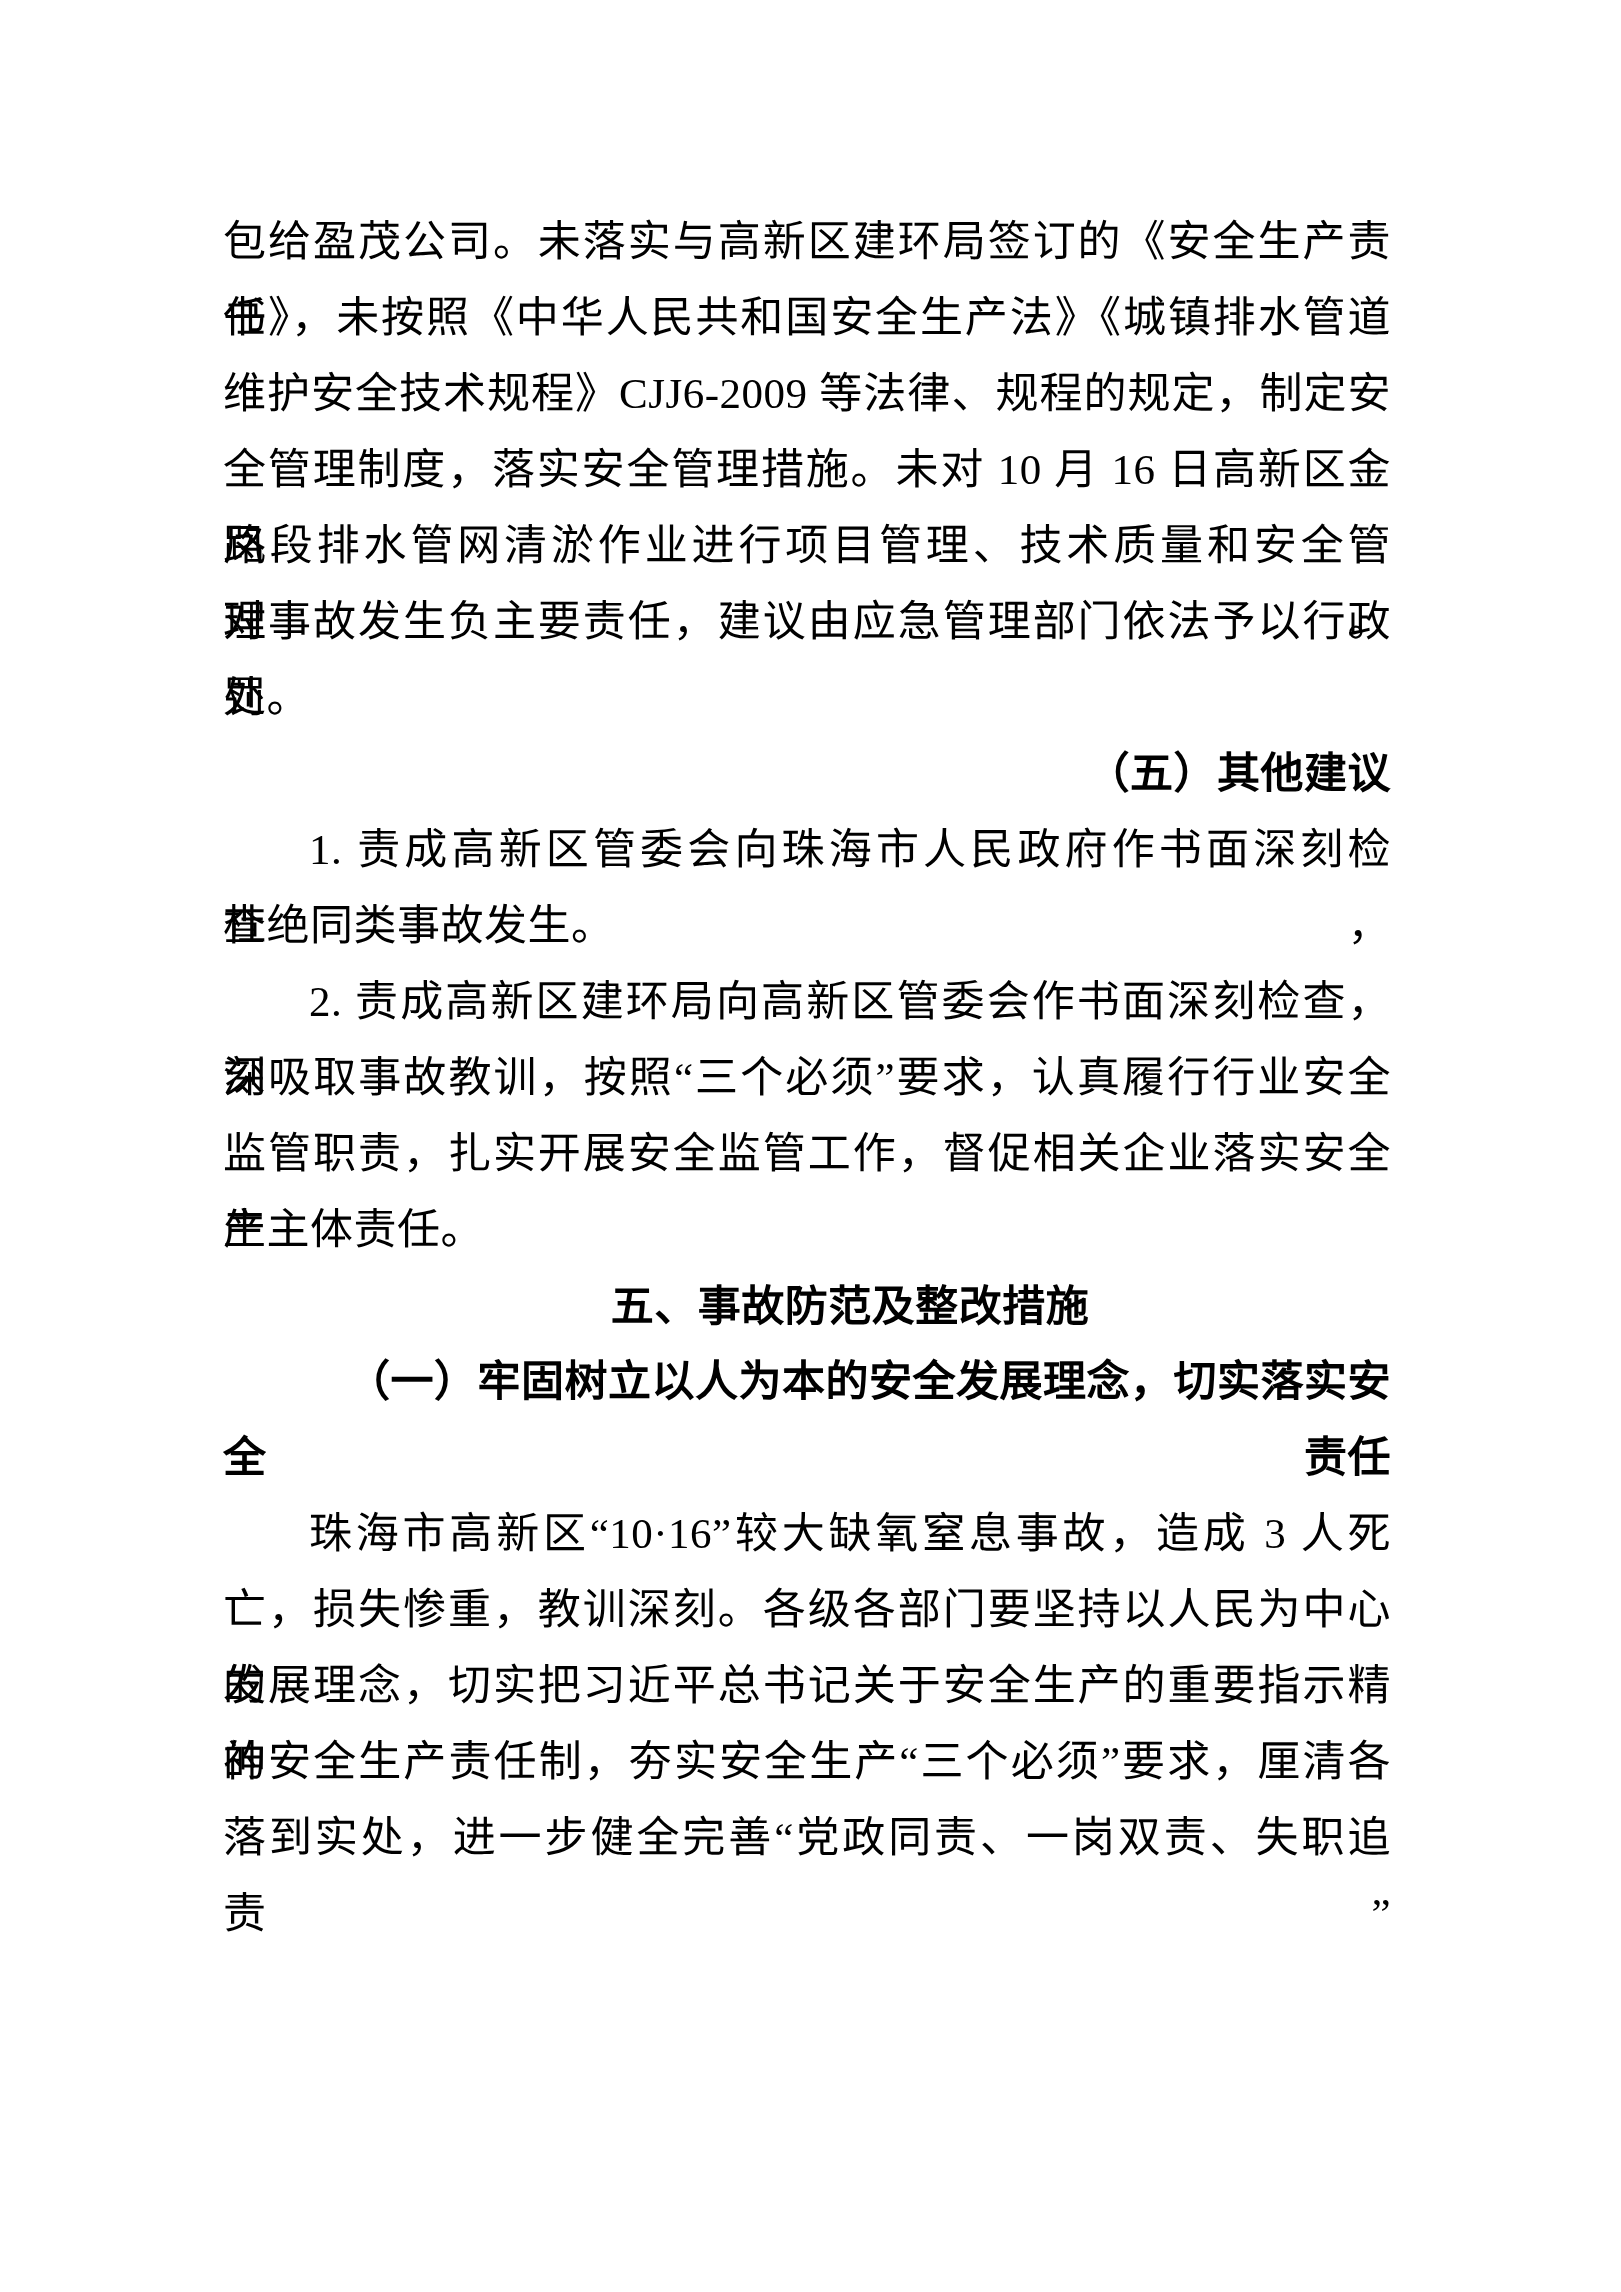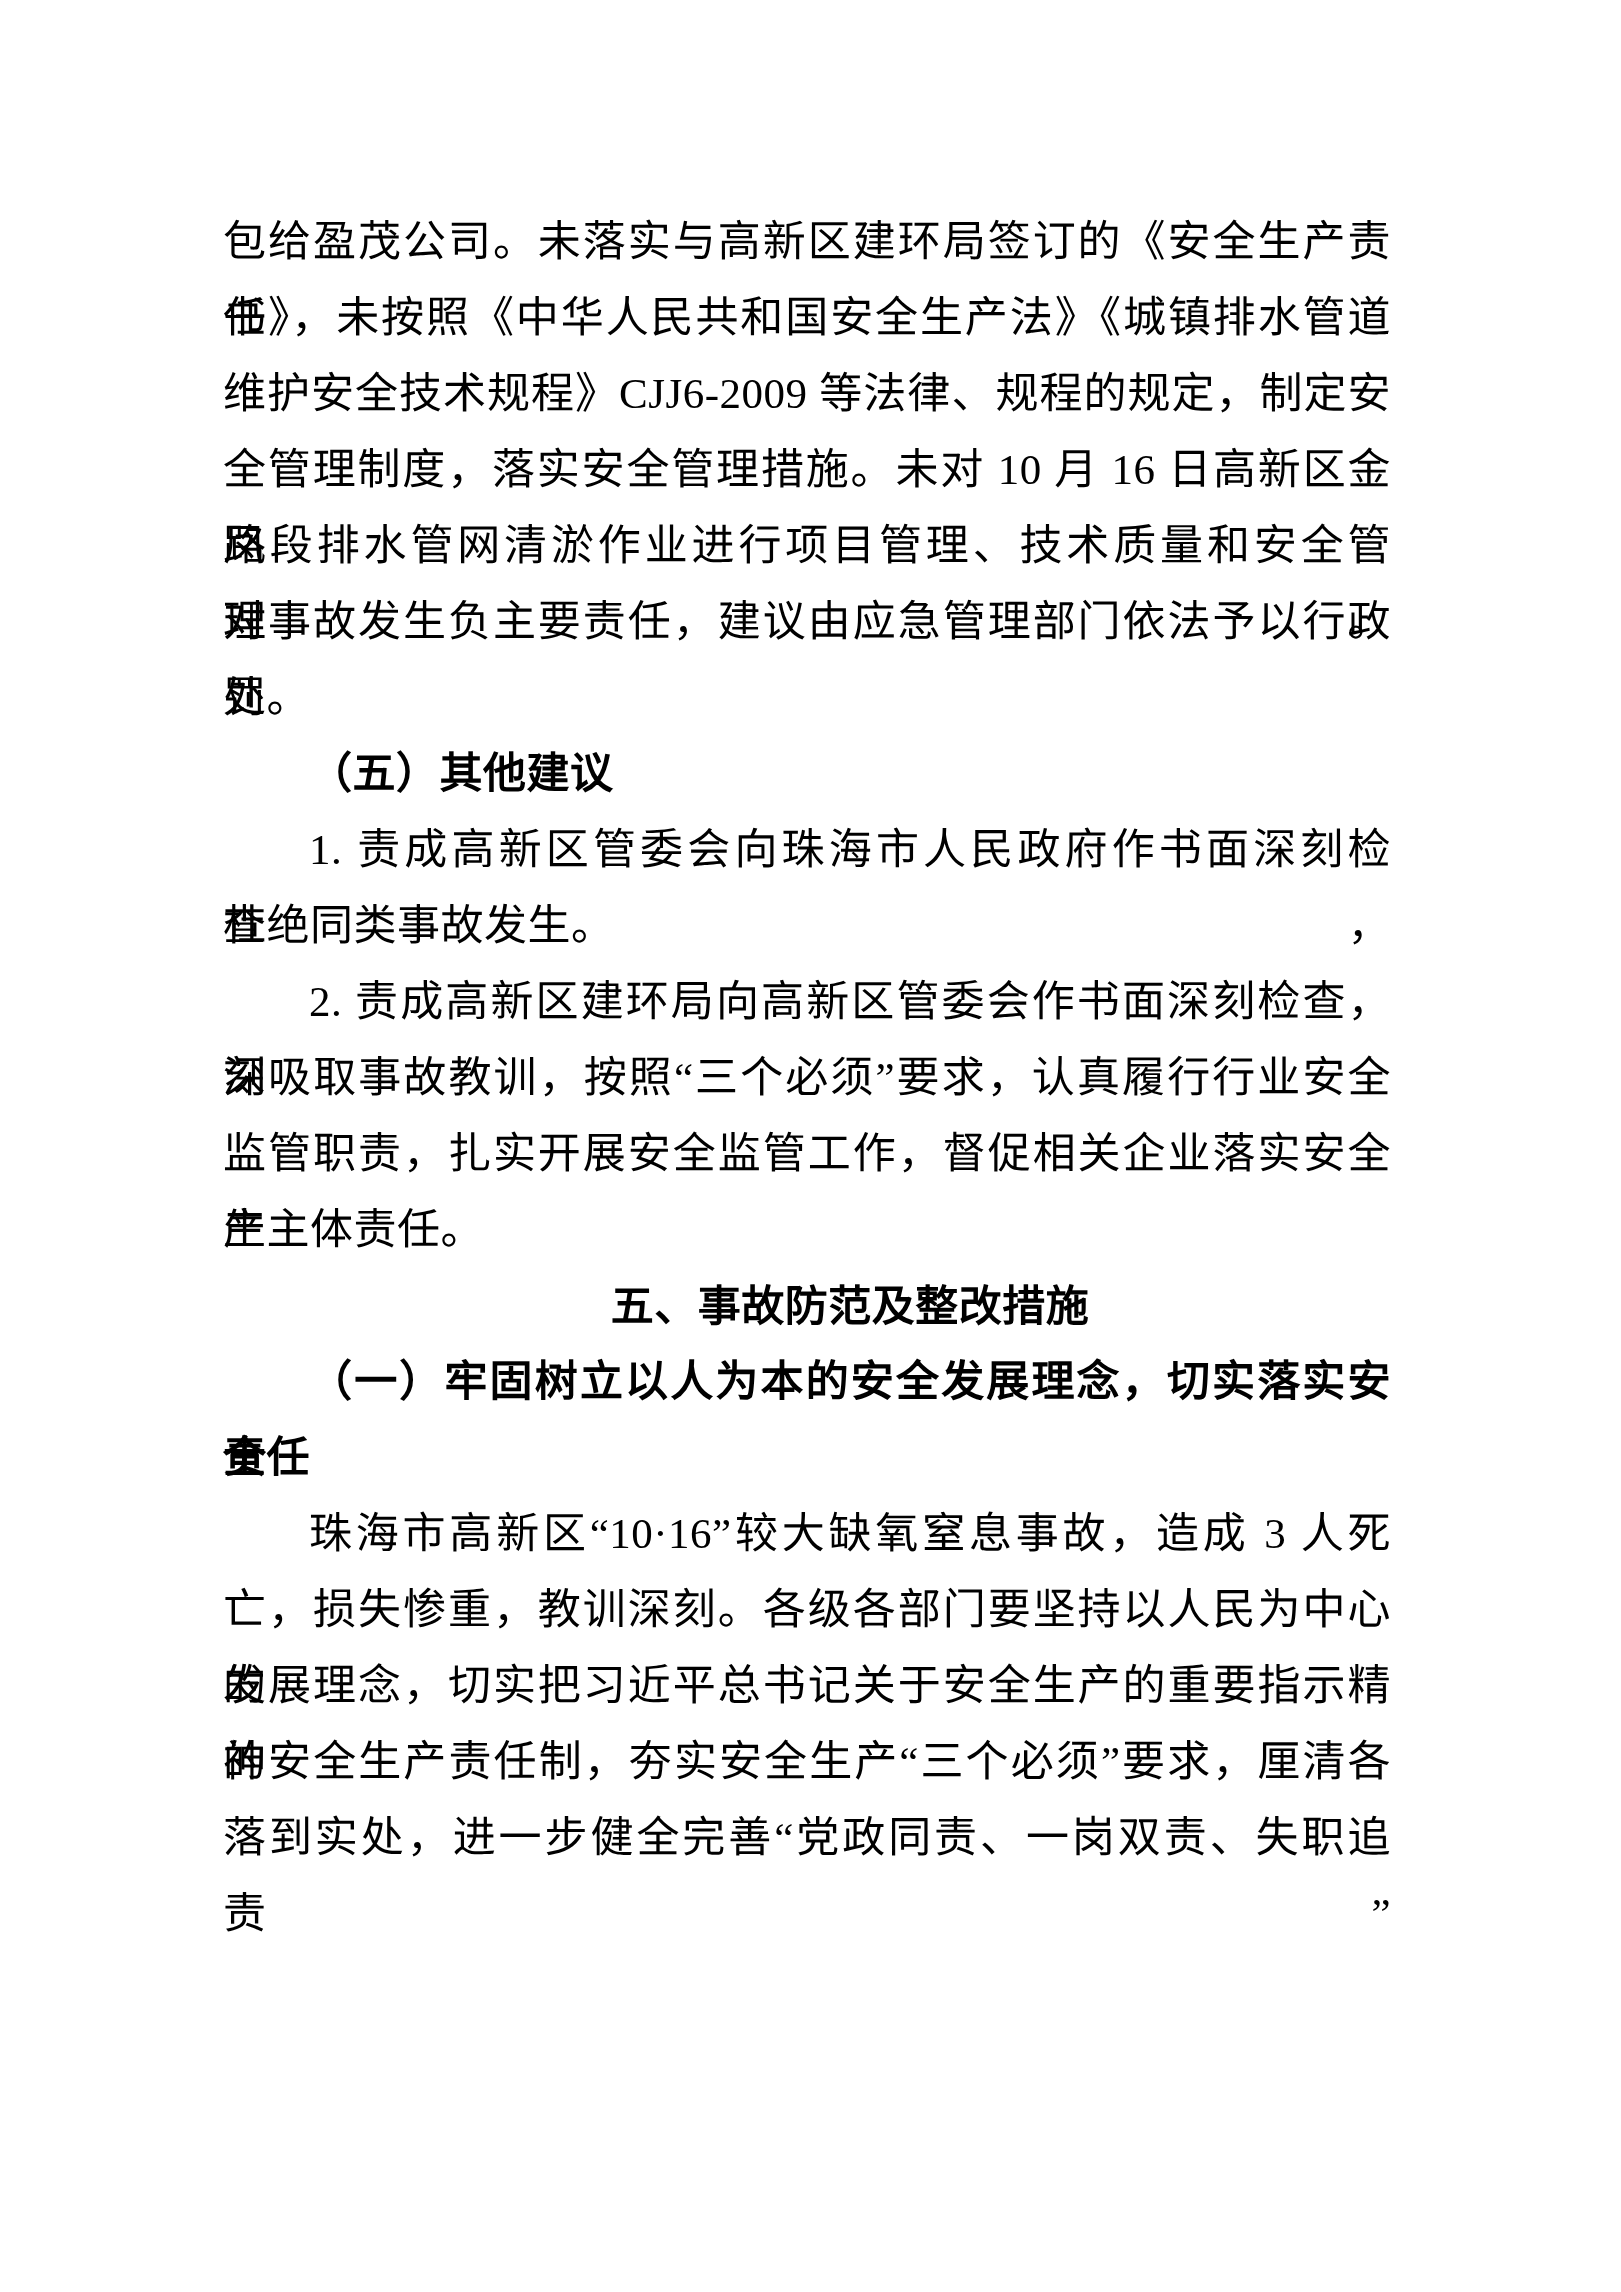--- a/index.html
+++ b/index.html
@@ -36,20 +36,21 @@
     text-align-last: justify;
     text-justify: inter-character;
   }
   
   .ind {
     text-indent: 86px;
   }
   
   .kai {
     font-weight: bold;
+    text-align: right;
   }
   
   .hei {
     font-weight: bold;
     font-family: "Liberation Sans", "DejaVu Sans", sans-serif;
     text-align: center;
   }
   .footer {
     position: absolute;
     left: 0;

